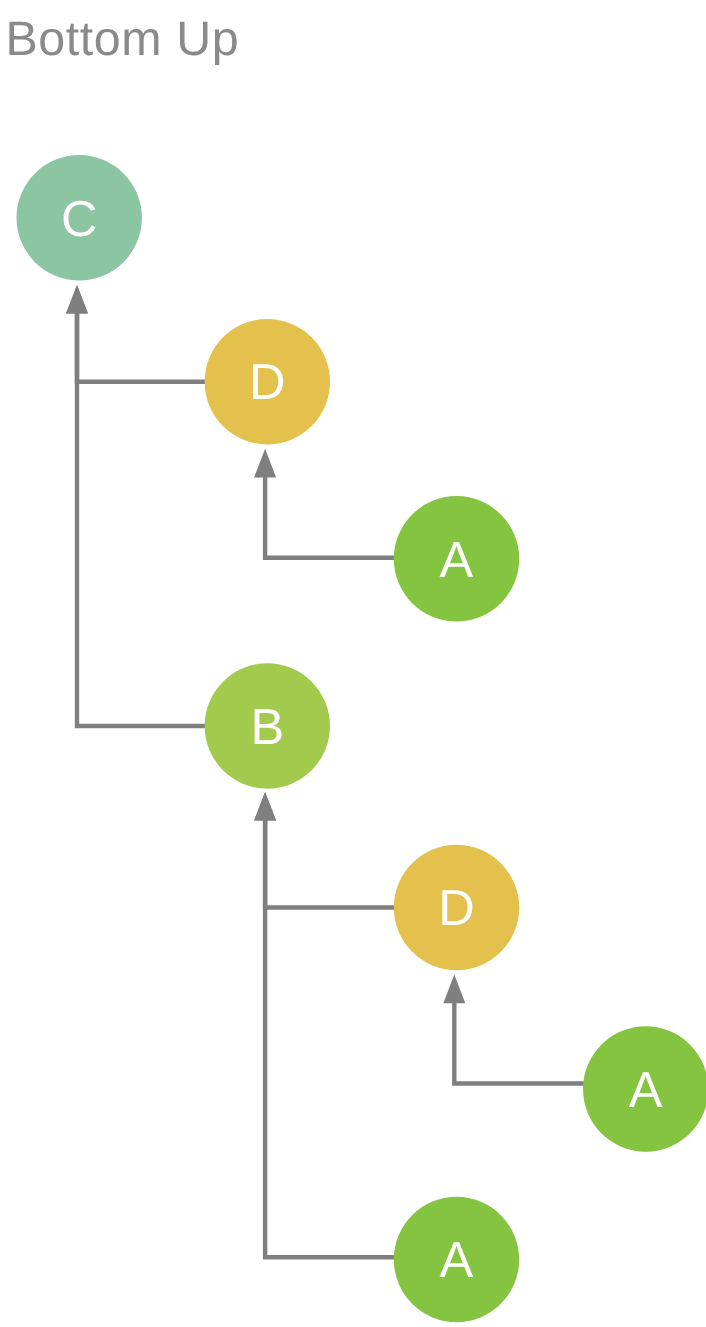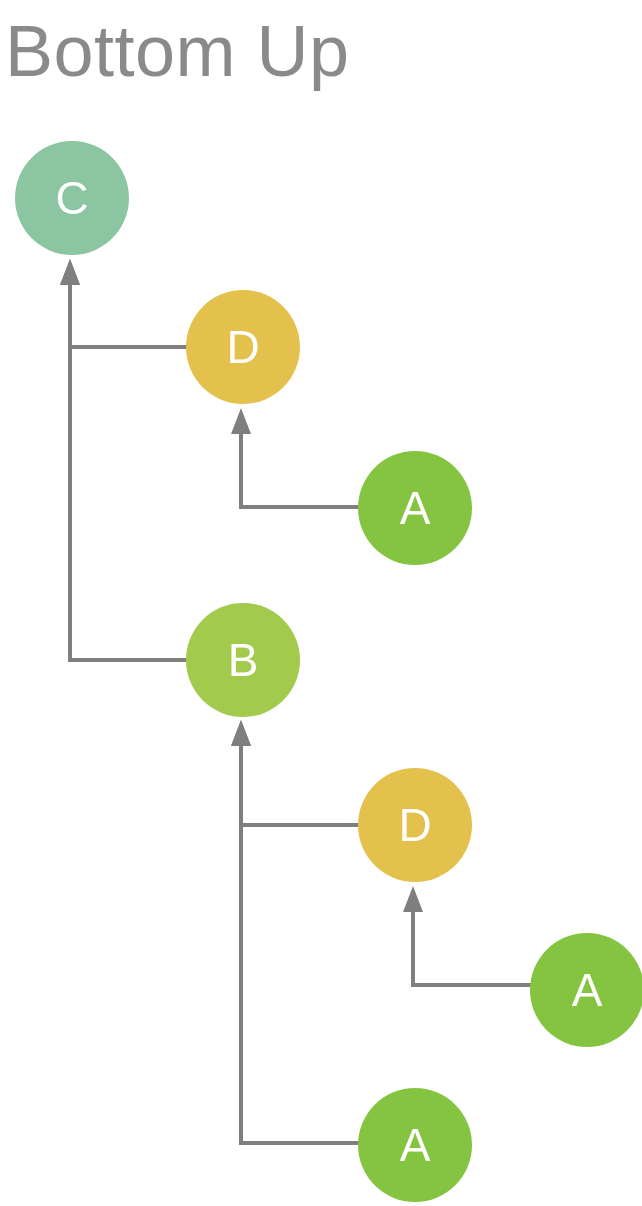--- a/index.html
+++ b/index.html
@@ -14,21 +14,21 @@
   .stage {
     position: relative;
     width: 642px;
     height: 1206px;
     background: #ffffff;
   }
   .diagram-title {
     position: absolute;
     left: 5px;
     top: 12px;
-    font-size: 72px;
+    font-size: 44px;
     font-weight: 300;
     letter-spacing: 0.5px;
     color: #8a8a8a;
     line-height: 1.1;
     user-select: none;
   }
   svg.tree {
     position: absolute;
     left: 0;
     top: 0;

